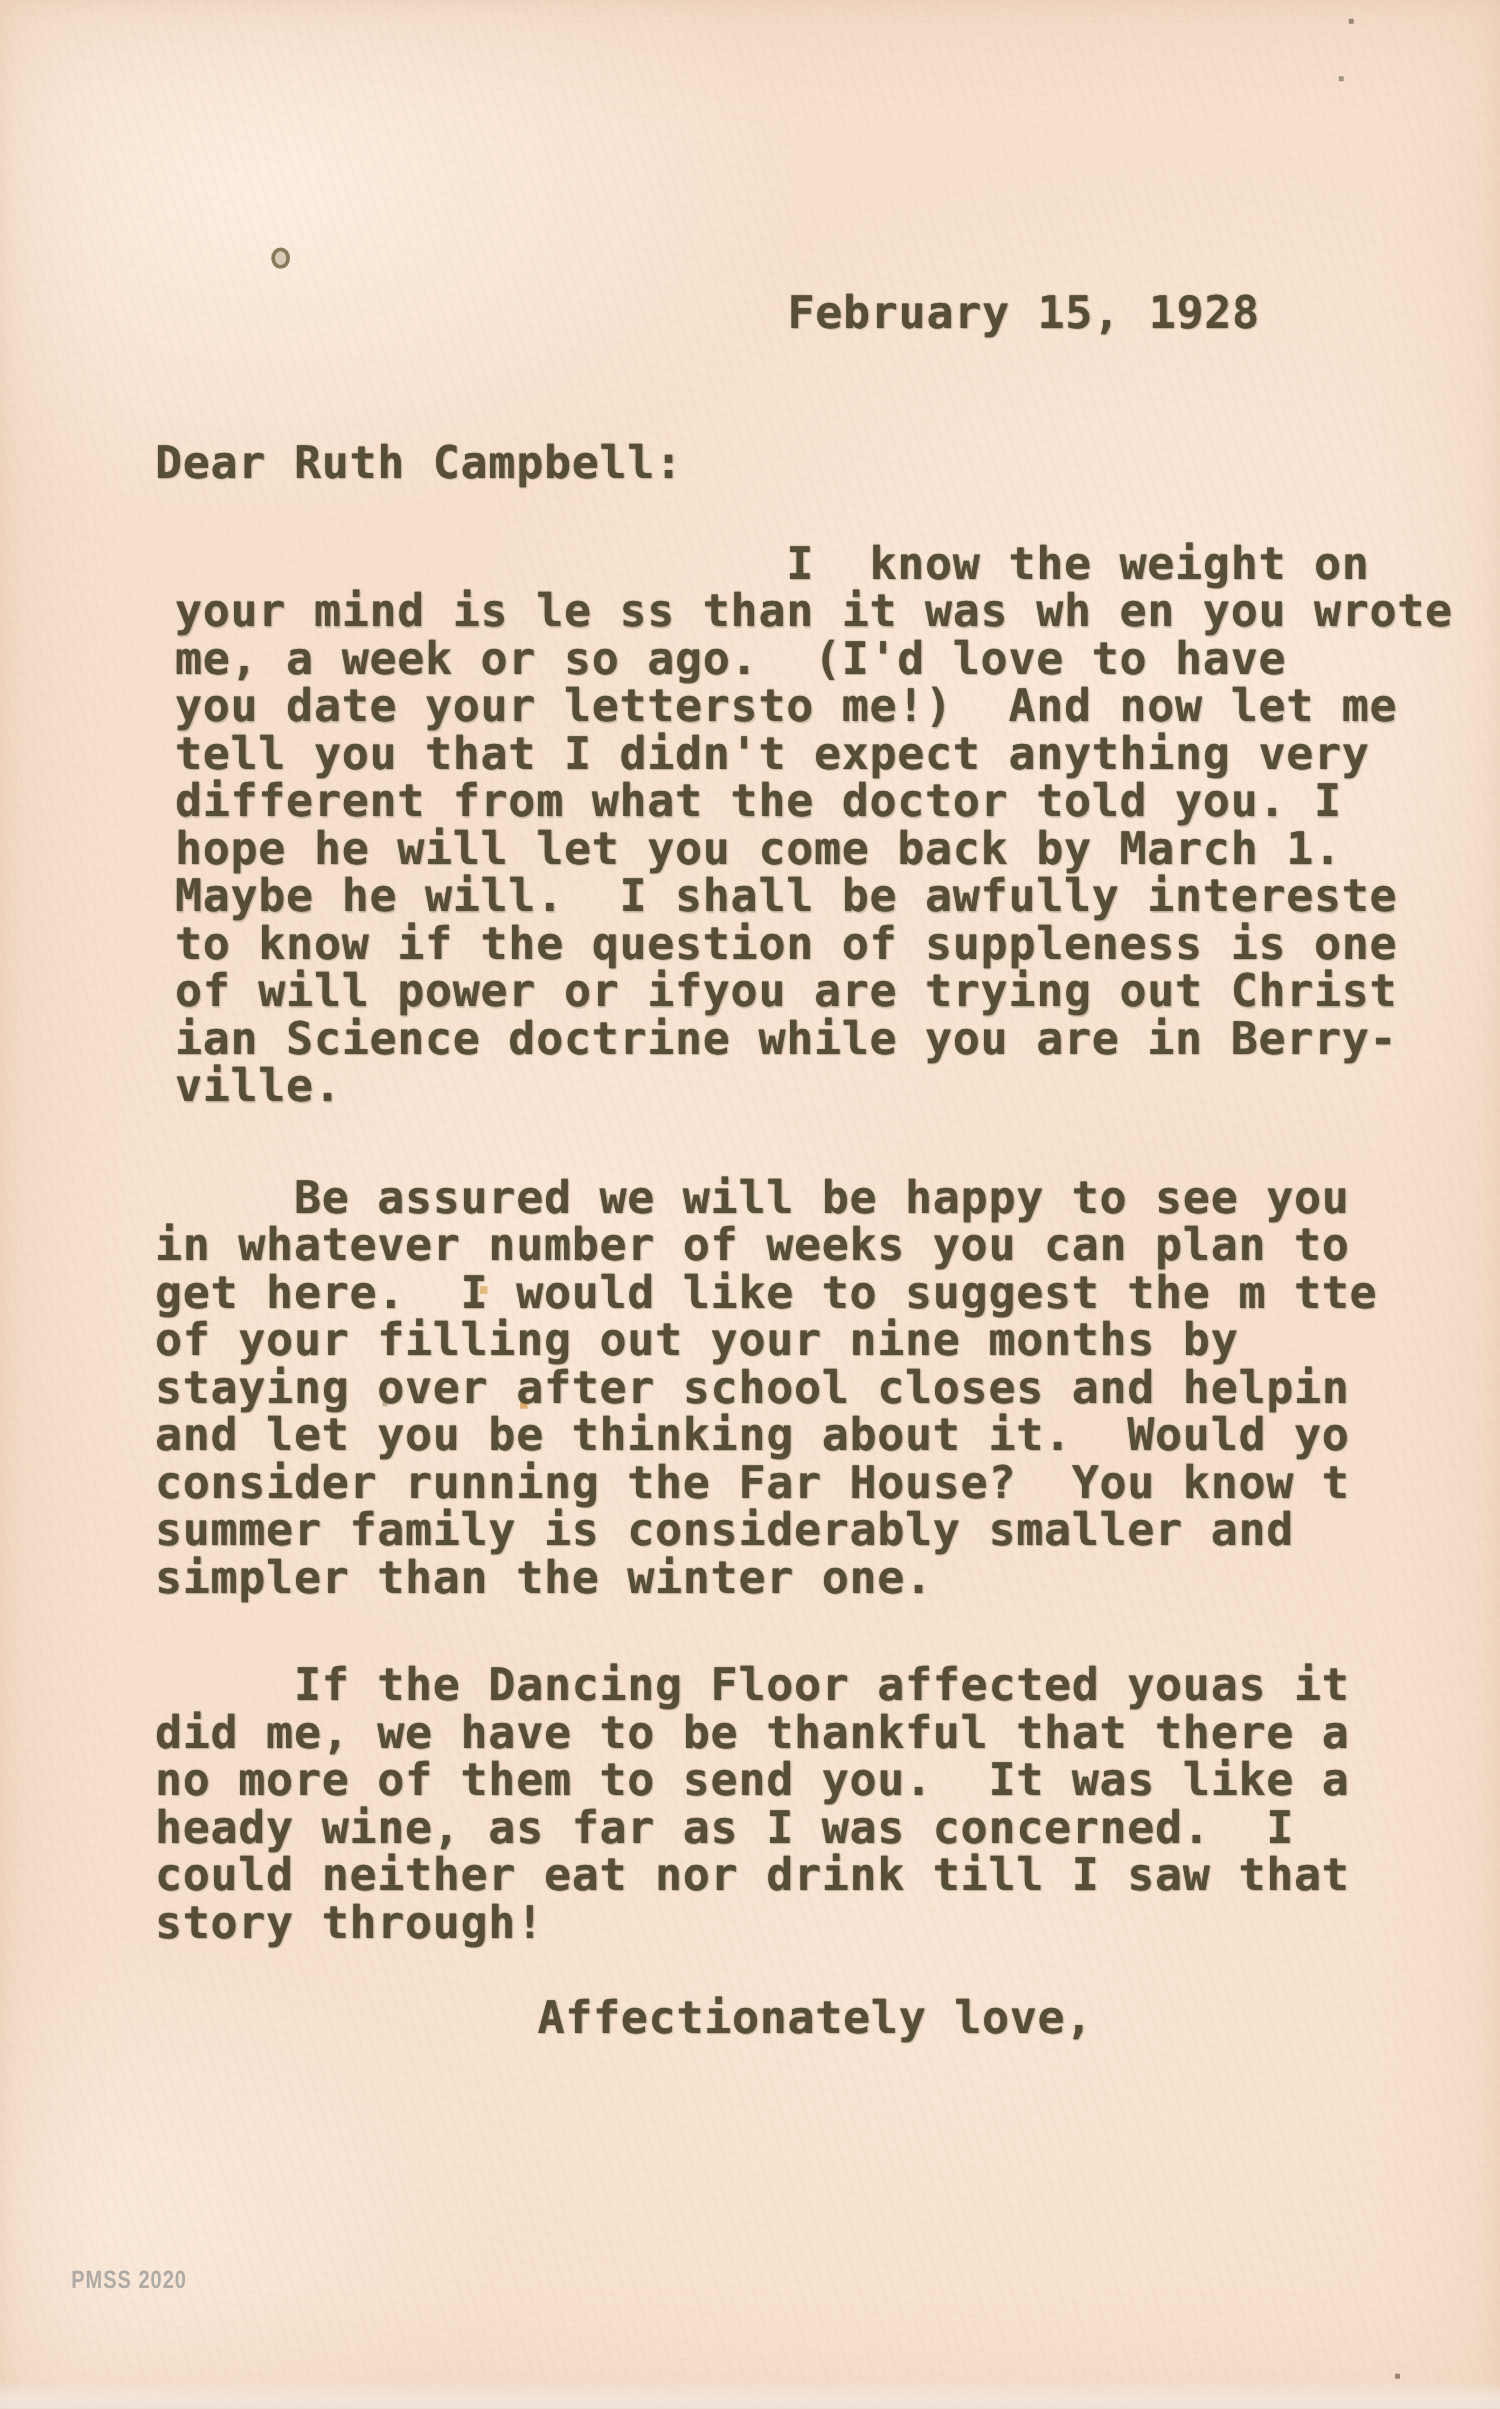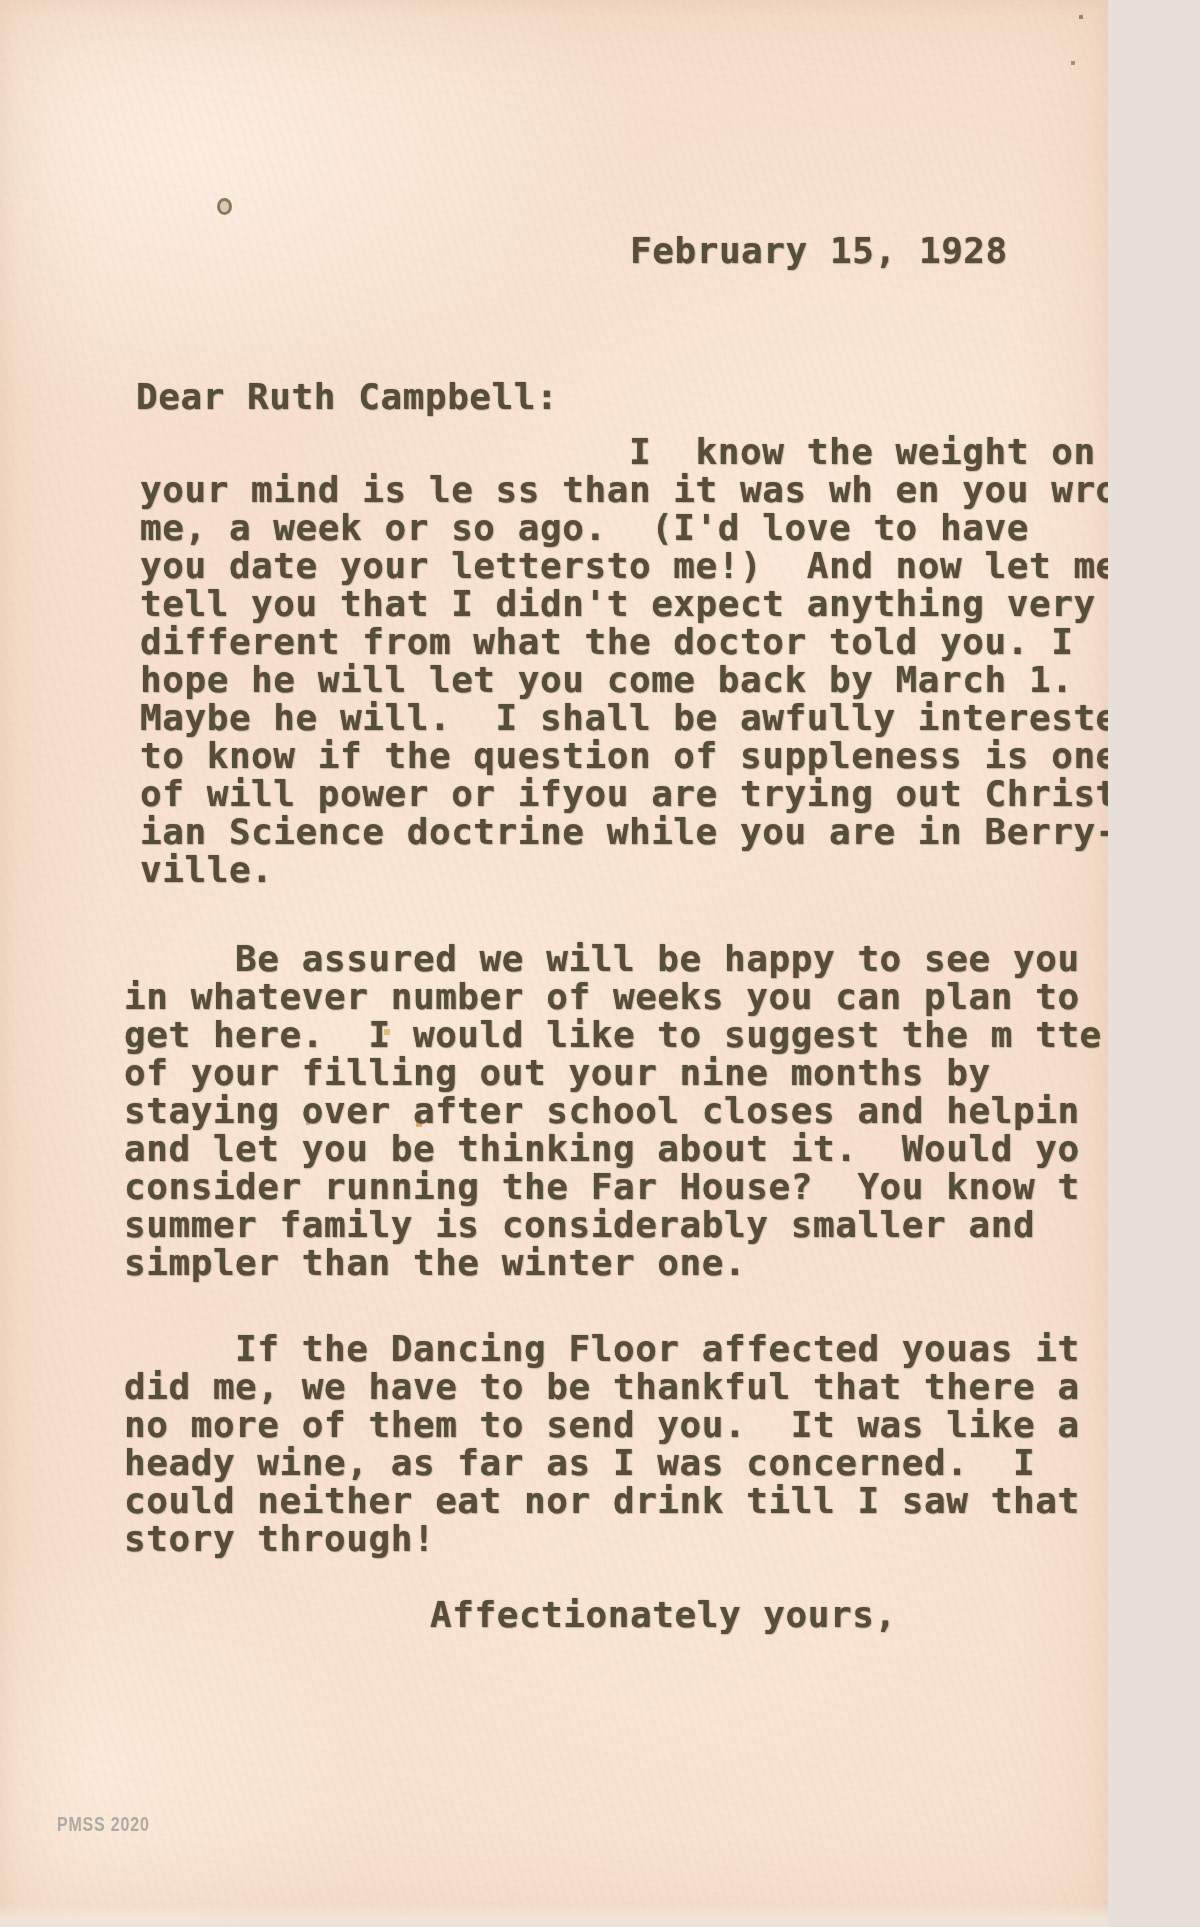--- a/index.html
+++ b/index.html
@@ -1,18 +1,18 @@
 <!DOCTYPE html>
 <html><head>
 <meta charset="utf-8">
 <style>
   html,body{margin:0;padding:0;background:#e8e0d8;}
   .page{
     position:relative;
-    width:1108px;height:1927px;
+    width:1200px;height:1927px;
     overflow:hidden;
     background-color:#f6e0cd;
     background-image:
       radial-gradient(ellipse 700px 420px at 18% 8%,  rgba(255,246,236,.60), transparent 62%),
       radial-gradient(ellipse 900px 650px at 78% 28%, rgba(255,241,229,.50), transparent 65%),
       radial-gradient(ellipse 760px 560px at 38% 52%, rgba(253,238,224,.55), transparent 60%),
       radial-gradient(ellipse 900px 700px at 62% 82%, rgba(251,234,218,.50), transparent 65%),
       radial-gradient(ellipse 520px 380px at 8% 92%,  rgba(255,244,233,.45), transparent 60%);
     font-family:"DejaVu Sans Mono", monospace;
   }
@@ -34,21 +34,21 @@
   }
   .typed{
     position:absolute;
     font-size:36px;line-height:38px;letter-spacing:.55px;
     font-weight:700;color:#4a432a;white-space:pre;
     text-shadow:0 0 1.2px rgba(74,66,40,.75), 1px 1px 1px rgba(74,66,40,.22);
     opacity:.93;
     filter:blur(.25px);
   }
   .typed-date    {top:232px;left:630px;}
-  .salutation    {top:352px;left:136px;margin-top:26px;}
+  .salutation    {top:352px;left:124px;}
   .para-1        {top:433px;left:140px;}
   .para-2        {top:940px;left:124px;}
   .para-3        {top:1330px;left:124px;}
   .closing       {top:1596px;left:430px;}
   .watermark{
     position:absolute;top:1813px;left:57px;
     font-family:"Liberation Sans", sans-serif;
     font-size:20px;font-weight:700;letter-spacing:1px;
     color:#a2a09d;opacity:.85;
     transform:scaleX(.8);transform-origin:left top;
@@ -101,17 +101,17 @@
 and let you be thinking about it.  Would yo
 consider running the Far House?  You know t
 summer family is considerably smaller and
 simpler than the winter one.</div>
   <div class="typed para-3">     If the Dancing Floor affected youas it
 did me, we have to be thankful that there a
 no more of them to send you.  It was like a
 heady wine, as far as I was concerned.  I
 could neither eat nor drink till I saw that
 story through!</div>
-  <div class="typed closing">Affectionately yours,</div>
+  <div class="typed closing">Affectionately love,</div>
 
   <div class="watermark">PMSS 2020</div>
   <div class="bottom-edge"></div>
 </div>
 
 </body></html>

